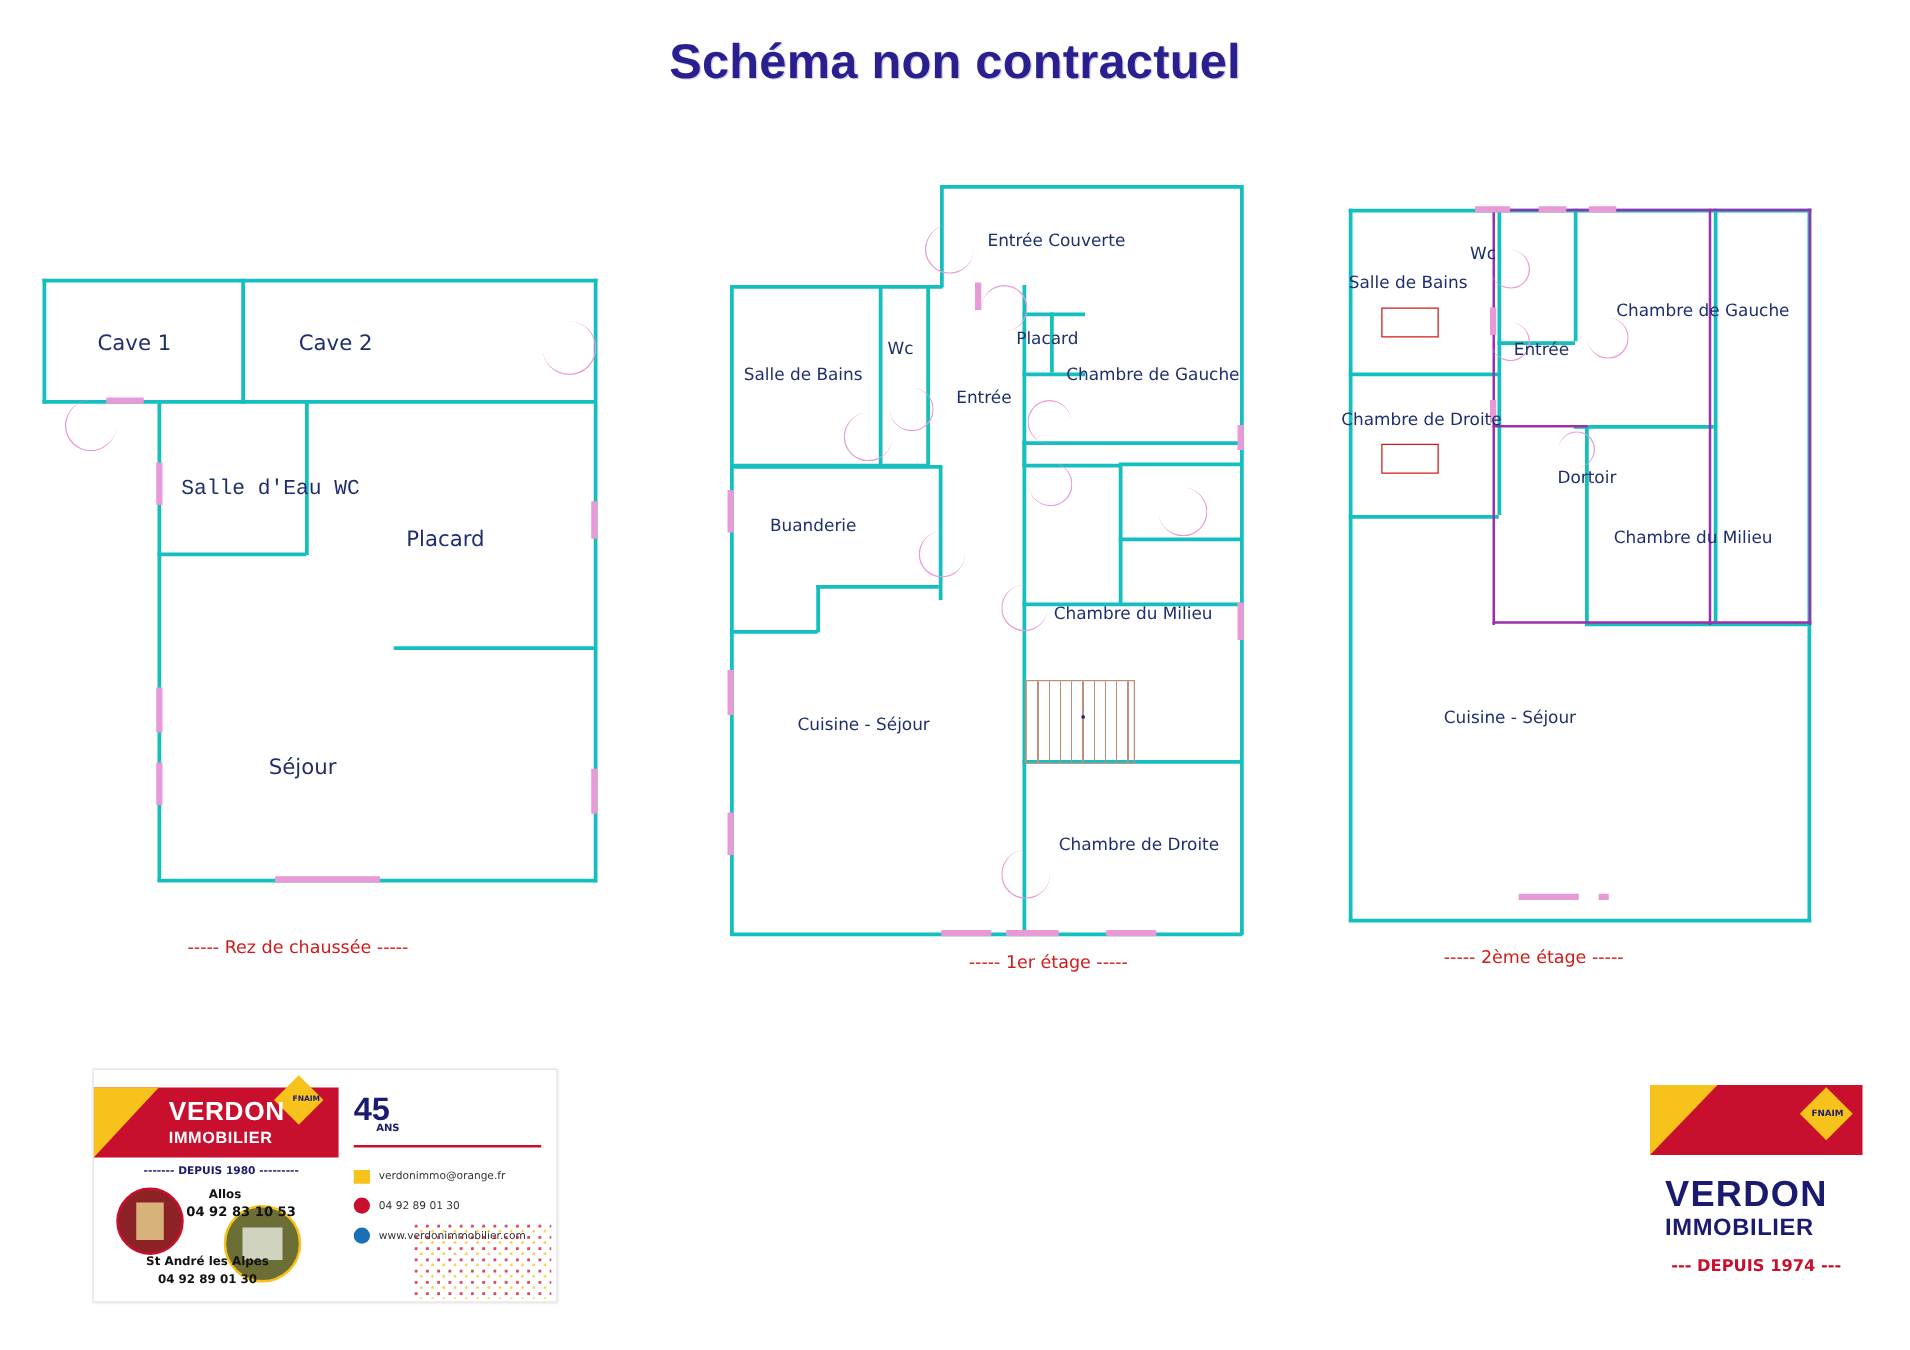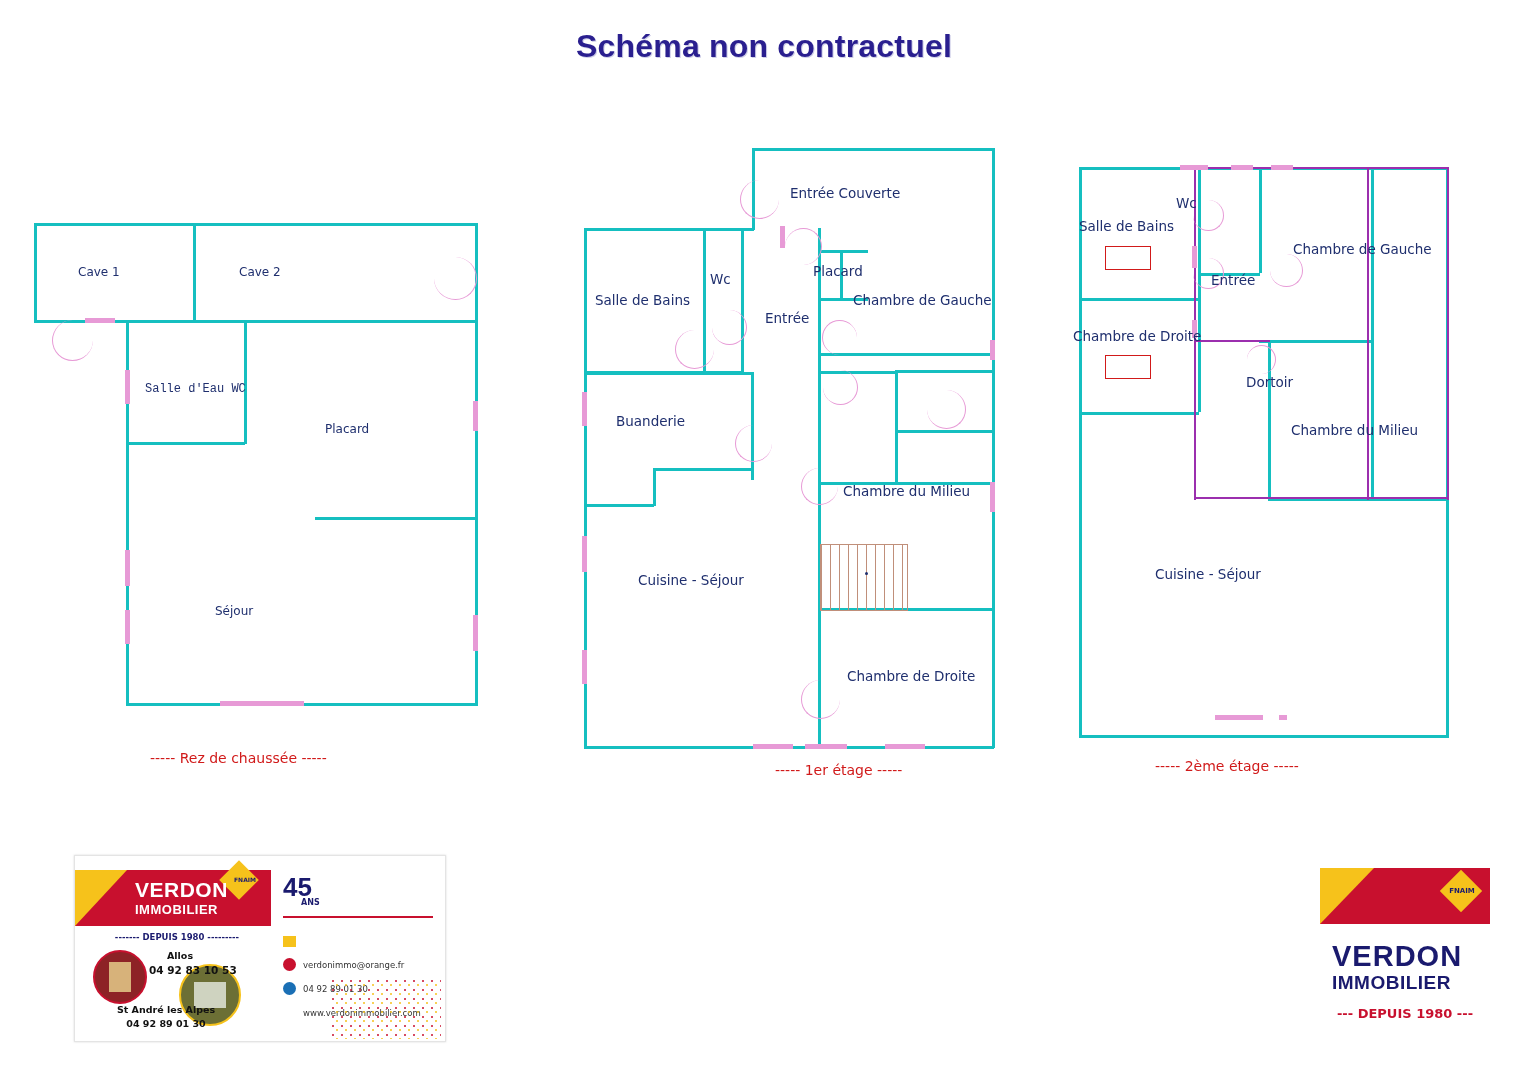--- a/index.html
+++ b/index.html
@@ -9,40 +9,40 @@
     background:#ffffff;
     font-family:"DejaVu Sans", sans-serif;
     overflow:hidden;
   }
   .abs{position:absolute;}
 
   
   #page-title{
     left:0;top:28px;width:1528px;text-align:center;
     font-family:"Liberation Sans", sans-serif;
-    font-size:32px;font-weight:bold;color:#2a1f8f;
+    font-size:39px;font-weight:bold;color:#2a1f8f;
     letter-spacing:0.2px;
     text-shadow:1px 1px 0 #cfcfe8;
   }
 
   
   .plan{position:absolute;}
   .wall{position:absolute;background:#15bfc0;}
   .wall.h{height:3px;}
   .wall.v{width:3px;}
   .purple{position:absolute;background:#9b2fae;}
   .purple.h{height:2px;}
   .purple.v{width:2px;}
   .win{position:absolute;background:#e79ad6;}
   .win.h{height:5px;}
   .win.v{width:5px;}
   .door{position:absolute;border:1.5px solid #e79ad6;border-radius:50%;}
   .roomlabel{position:absolute;color:#1f2f6e;font-size:13.5px;white-space:nowrap;
              font-family:"DejaVu Sans", sans-serif;}
-  .roomlabel.big{font-size:12px;}
+  .roomlabel.big{font-size:17px;}
   .floorcaption{position:absolute;color:#d11a1a;font-size:14px;white-space:nowrap;
                 font-family:"DejaVu Sans", sans-serif;}
   .redbox{position:absolute;border:1.5px solid #d11a1a;}
   .stairs{position:absolute;background:
      repeating-linear-gradient(to right, #c08f7a 0 1px, rgba(0,0,0,0) 1px 9px);
      border:1px solid #c08f7a;}
   .stairs-dot{position:absolute;width:3px;height:3px;background:#1f2f6e;border-radius:50%;}
 
   
   #card{
@@ -77,21 +77,21 @@
 
   #card .right{position:absolute;left:196px;top:0;width:174px;height:185px;background:#fff;}
   #card .yrs{position:absolute;left:12px;top:16px;font-family:"Liberation Sans",sans-serif;
       font-size:26px;font-weight:bold;color:#1a1a6e;}
   #card .answord{position:absolute;left:30px;top:42px;font-size:8px;font-weight:bold;color:#1a1a6e;}
   #card .rule{position:absolute;left:12px;top:60px;width:150px;height:2px;background:#c8102e;}
   #card .cicon{position:absolute;left:12px;width:13px;height:11px;}
   #card .cicon.mail{background:#f6c21b;}
   #card .cicon.phone{background:#c8102e;border-radius:50%;height:13px;width:13px;}
   #card .cicon.web{background:#1a6fb5;border-radius:50%;height:13px;width:13px;}
-  #card .ctext{position:absolute;left:32px;font-size:8.5px;color:#333;margin-top:24px;}
+  #card .ctext{position:absolute;left:32px;font-size:8.5px;color:#333;}
   #card .dots{position:absolute;right:4px;bottom:2px;width:110px;height:60px;
      background:
        radial-gradient(circle at 2px 2px, #c8102e 1.2px, rgba(0,0,0,0) 1.4px) 0 0/9px 9px,
        radial-gradient(circle at 2px 2px, #f6c21b 1px, rgba(0,0,0,0) 1.2px) 4px 4px/9px 9px;
      opacity:.75;}
 
   
   #corner-logo{left:1320px;top:868px;width:170px;height:170px;}
   #corner-logo .band{position:absolute;left:0;top:0;width:170px;height:56px;background:#c8102e;}
   #corner-logo .ytri{position:absolute;left:0;top:0;width:0;height:0;
@@ -314,14 +314,14 @@
 
 <div class="abs" id="corner-logo">
   <div class="band"></div>
   <div class="ytri"></div>
   <div class="fn">
     <div class="d"></div>
     <div class="t">FNAIM</div>
   </div>
   <div class="v">VERDON</div>
   <div class="i">IMMOBILIER</div>
-  <div class="dep">--- DEPUIS 1980 ---</div>
+  <div class="dep">--- DEPUIS 1974 ---</div>
 </div>
 
 </body></html>

